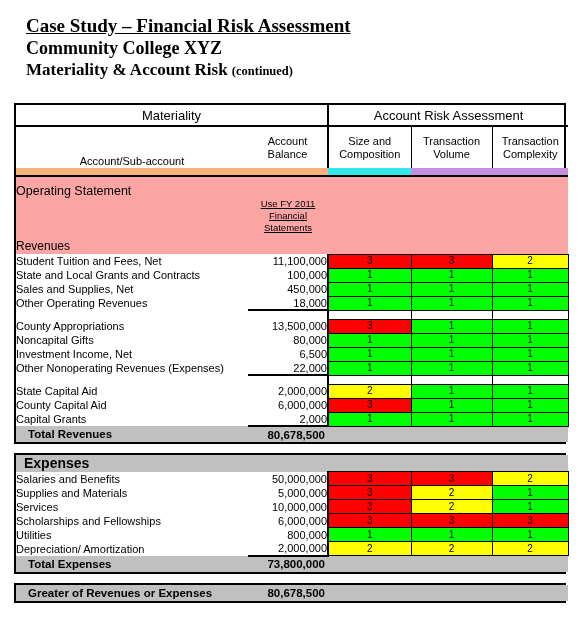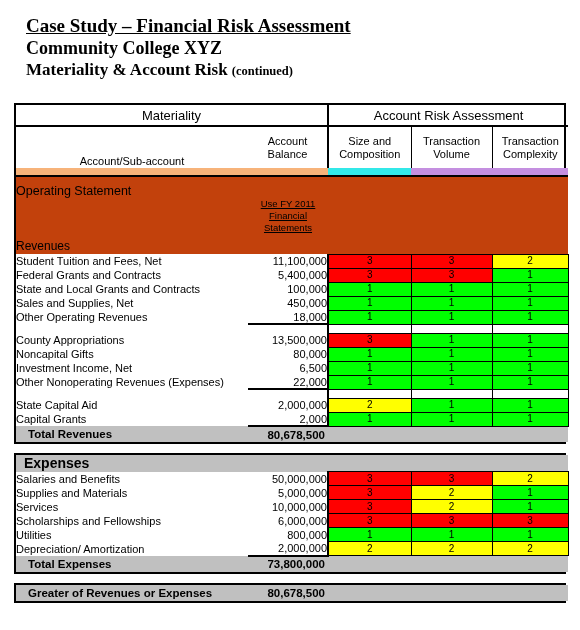--- a/index.html
+++ b/index.html
@@ -108,21 +108,21 @@
   .hdr-col.thin-l { border-left: 1px solid #000; }
 
   .accent {
     height: 7px;
     border-bottom: 2px solid #000;
   }
   .accent-inner { height: 7px; width: 100%; }
 
   
   .band {
-    background: #c2410c;
+    background: #fca5a5;
   }
   .band-title {
     font-size: 11.5px;
     font-weight: bold;
     padding-left: 4px;
     line-height: 15px;
     height: 40px;
   }
   .band-title .big { font-size: 12.5px; display: block; padding-top: 7px; }
   .band-title .small { font-size: 12px; display: block; margin-top: 40px; }
@@ -281,27 +281,20 @@
       </tbody>
       <tbody id="rev-body">
           <tr class="drow">
             <td class="acct">Student Tuition and Fees, Net</td>
             <td class="bal">11,100,000</td>
             <td class="risk r">3</td>
             <td class="risk r">3</td>
             <td class="risk y">2</td>
           </tr>
           <tr class="drow">
-            <td class="acct">Federal Grants and Contracts</td>
-            <td class="bal">5,400,000</td>
-            <td class="risk r">3</td>
-            <td class="risk r">3</td>
-            <td class="risk g">1</td>
-          </tr>
-          <tr class="drow">
             <td class="acct">State and Local Grants and Contracts</td>
             <td class="bal">100,000</td>
             <td class="risk g">1</td>
             <td class="risk g">1</td>
             <td class="risk g">1</td>
           </tr>
           <tr class="drow">
             <td class="acct">Sales and Supplies, Net</td>
             <td class="bal">450,000</td>
             <td class="risk g">1</td>
@@ -354,20 +347,27 @@
             <td></td>
             <td class="bal"></td>
             <td class="riskgap"></td>
             <td class="riskgap"></td>
             <td class="riskgap"></td>
           </tr>
           <tr class="drow">
             <td class="acct">State Capital Aid</td>
             <td class="bal">2,000,000</td>
             <td class="risk y">2</td>
+            <td class="risk g">1</td>
+            <td class="risk g">1</td>
+          </tr>
+          <tr class="drow">
+            <td class="acct">County Capital Aid</td>
+            <td class="bal">6,000,000</td>
+            <td class="risk r">3</td>
             <td class="risk g">1</td>
             <td class="risk g">1</td>
           </tr>
           <tr class="drow">
             <td class="acct">Capital Grants</td>
             <td class="bal rule">2,000</td>
             <td class="risk g">1</td>
             <td class="risk g">1</td>
             <td class="risk g">1</td>
           </tr>

